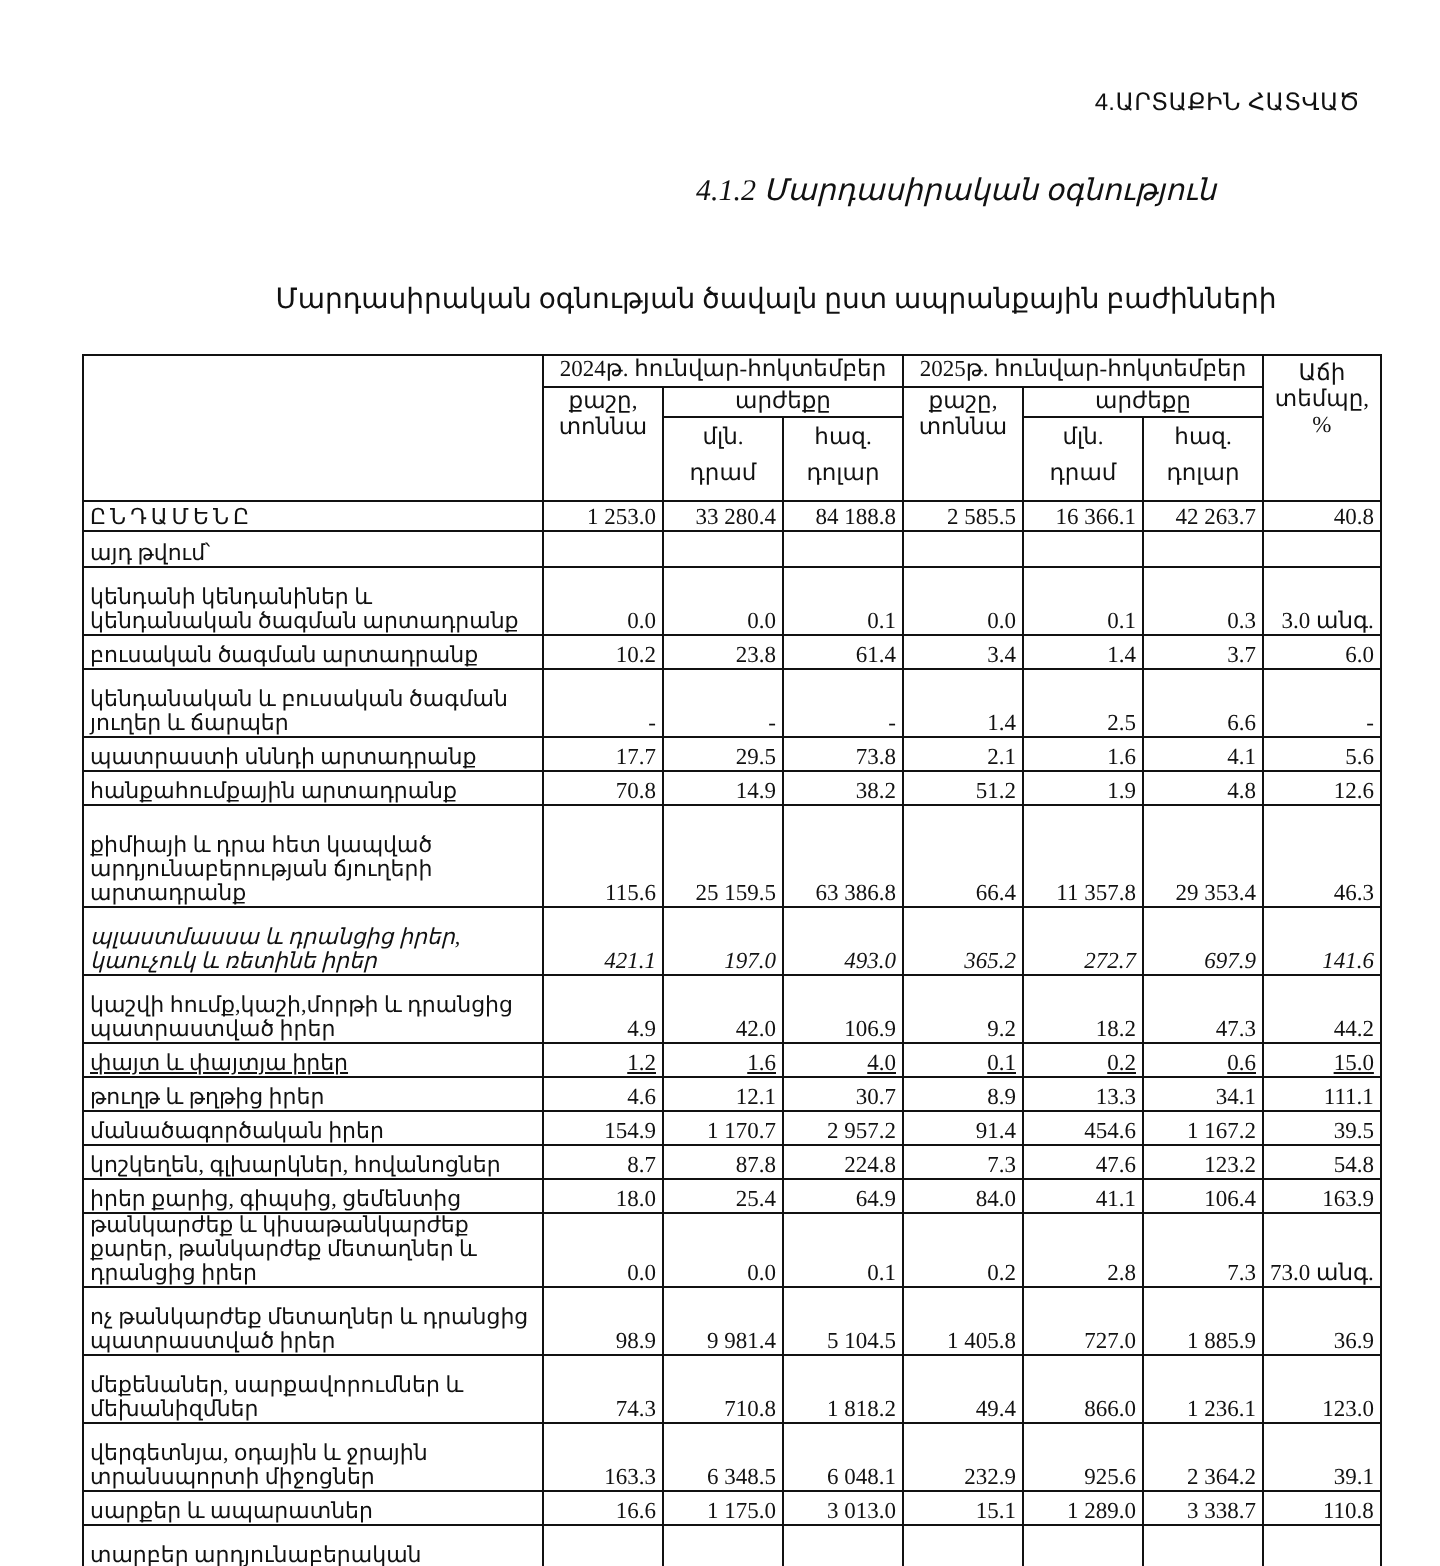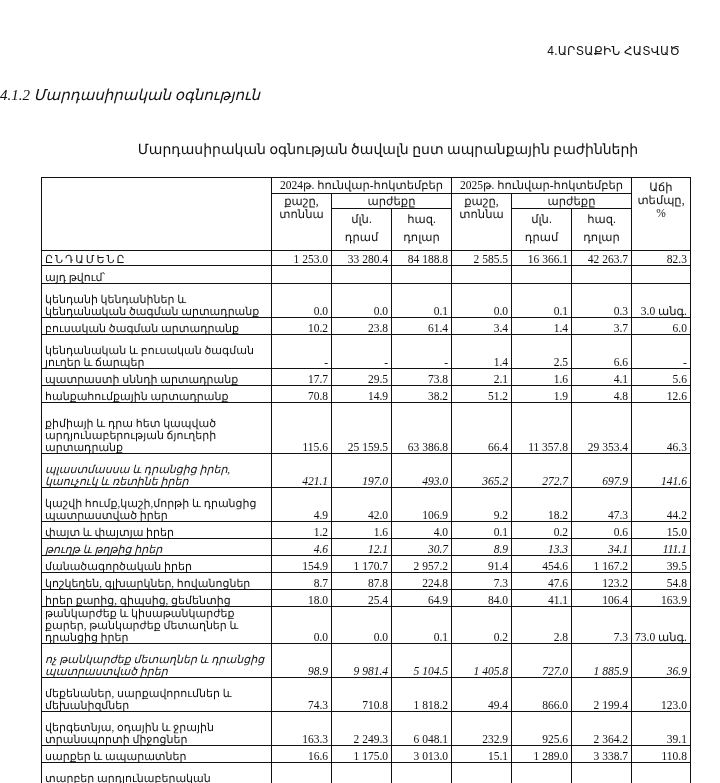--- a/index.html
+++ b/index.html
@@ -7,21 +7,21 @@
     width: 720px; height: 783px; position: relative; overflow: hidden;
     font-family: "DejaVu Serif", "Liberation Serif", serif;
     color: #111;
   }
   .chapter {
     position: absolute; right: 40px; top: 44px;
     font-family: "Liberation Sans", "DejaVu Sans", sans-serif;
     font-size: 12px; letter-spacing: 0.2px; margin-left: 16px;
   }
   .section-title {
-    position: absolute; left: 0; width: 608px; top: 86px; text-align: left;
+    position: absolute; left: 0; width: 608px; top: 86px; text-align: right;
     font-family: "Liberation Serif", serif; font-style: italic; font-size: 15px;
   }
   .table-title {
     position: absolute; left: 0; width: 720px; top: 141px; text-align: center;
     font-family: "Liberation Serif", serif; font-size: 14px; padding-left: 28px;
   }
   table.data {
     position: absolute; left: 41px; top: 177px;
     border-collapse: collapse; table-layout: fixed;
     font-family: "Liberation Serif", serif; font-size: 11.5px;
@@ -79,21 +79,21 @@
   </thead>
   <tbody id="tbody">
       <tr style="height: 15px;">
         <td class="name total">ԸՆԴԱՄԵՆԸ</td>
         <td class="num">1 253.0</td>
         <td class="num">33 280.4</td>
         <td class="num">84 188.8</td>
         <td class="num">2 585.5</td>
         <td class="num">16 366.1</td>
         <td class="num">42 263.7</td>
-        <td class="num">82.3</td>
+        <td class="num">40.8</td>
       </tr>
       <tr style="height: 18px;">
         <td class="name indent">այդ թվում՝</td>
         <td class="num"></td>
         <td class="num"></td>
         <td class="num"></td>
         <td class="num"></td>
         <td class="num"></td>
         <td class="num"></td>
         <td class="num"></td>
@@ -171,31 +171,31 @@
       <tr style="height: 34px;">
         <td class="name">կաշվի հումք,կաշի,մորթի և դրանցից պատրաստված իրեր</td>
         <td class="num">4.9</td>
         <td class="num">42.0</td>
         <td class="num">106.9</td>
         <td class="num">9.2</td>
         <td class="num">18.2</td>
         <td class="num">47.3</td>
         <td class="num">44.2</td>
       </tr>
-      <tr style="height: 17px;">
+      <tr style="height: 17px; text-decoration: underline;">
         <td class="name">փայտ և փայտյա իրեր</td>
         <td class="num">1.2</td>
         <td class="num">1.6</td>
         <td class="num">4.0</td>
         <td class="num">0.1</td>
         <td class="num">0.2</td>
         <td class="num">0.6</td>
         <td class="num">15.0</td>
       </tr>
-      <tr style="height: 17px; font-style: italic;">
+      <tr style="height: 17px;">
         <td class="name">թուղթ և թղթից  իրեր</td>
         <td class="num">4.6</td>
         <td class="num">12.1</td>
         <td class="num">30.7</td>
         <td class="num">8.9</td>
         <td class="num">13.3</td>
         <td class="num">34.1</td>
         <td class="num">111.1</td>
       </tr>
       <tr style="height: 17px;">
@@ -231,44 +231,44 @@
       <tr style="height: 34px;">
         <td class="name">թանկարժեք և կիսաթանկարժեք քարեր, թանկարժեք մետաղներ և դրանցից իրեր</td>
         <td class="num">0.0</td>
         <td class="num">0.0</td>
         <td class="num">0.1</td>
         <td class="num">0.2</td>
         <td class="num">2.8</td>
         <td class="num">7.3</td>
         <td class="num">73.0 անգ.</td>
       </tr>
-      <tr style="height: 34px; font-style: italic;">
+      <tr style="height: 34px;">
         <td class="name">ոչ թանկարժեք մետաղներ և դրանցից պատրաստված իրեր</td>
         <td class="num">98.9</td>
         <td class="num">9 981.4</td>
         <td class="num">5 104.5</td>
         <td class="num">1 405.8</td>
         <td class="num">727.0</td>
         <td class="num">1 885.9</td>
         <td class="num">36.9</td>
       </tr>
       <tr style="height: 34px;">
         <td class="name">մեքենաներ, սարքավորումներ և մեխանիզմներ</td>
         <td class="num">74.3</td>
         <td class="num">710.8</td>
         <td class="num">1 818.2</td>
         <td class="num">49.4</td>
         <td class="num">866.0</td>
-        <td class="num">2 199.4</td>
+        <td class="num">1 236.1</td>
         <td class="num">123.0</td>
       </tr>
       <tr style="height: 34px;">
         <td class="name">վերգետնյա, օդային և ջրային տրանսպորտի միջոցներ</td>
         <td class="num">163.3</td>
-        <td class="num">2 249.3</td>
+        <td class="num">6 348.5</td>
         <td class="num">6 048.1</td>
         <td class="num">232.9</td>
         <td class="num">925.6</td>
         <td class="num">2 364.2</td>
         <td class="num">39.1</td>
       </tr>
       <tr style="height: 17px;">
         <td class="name">սարքեր և ապարատներ</td>
         <td class="num">16.6</td>
         <td class="num">1 175.0</td>

